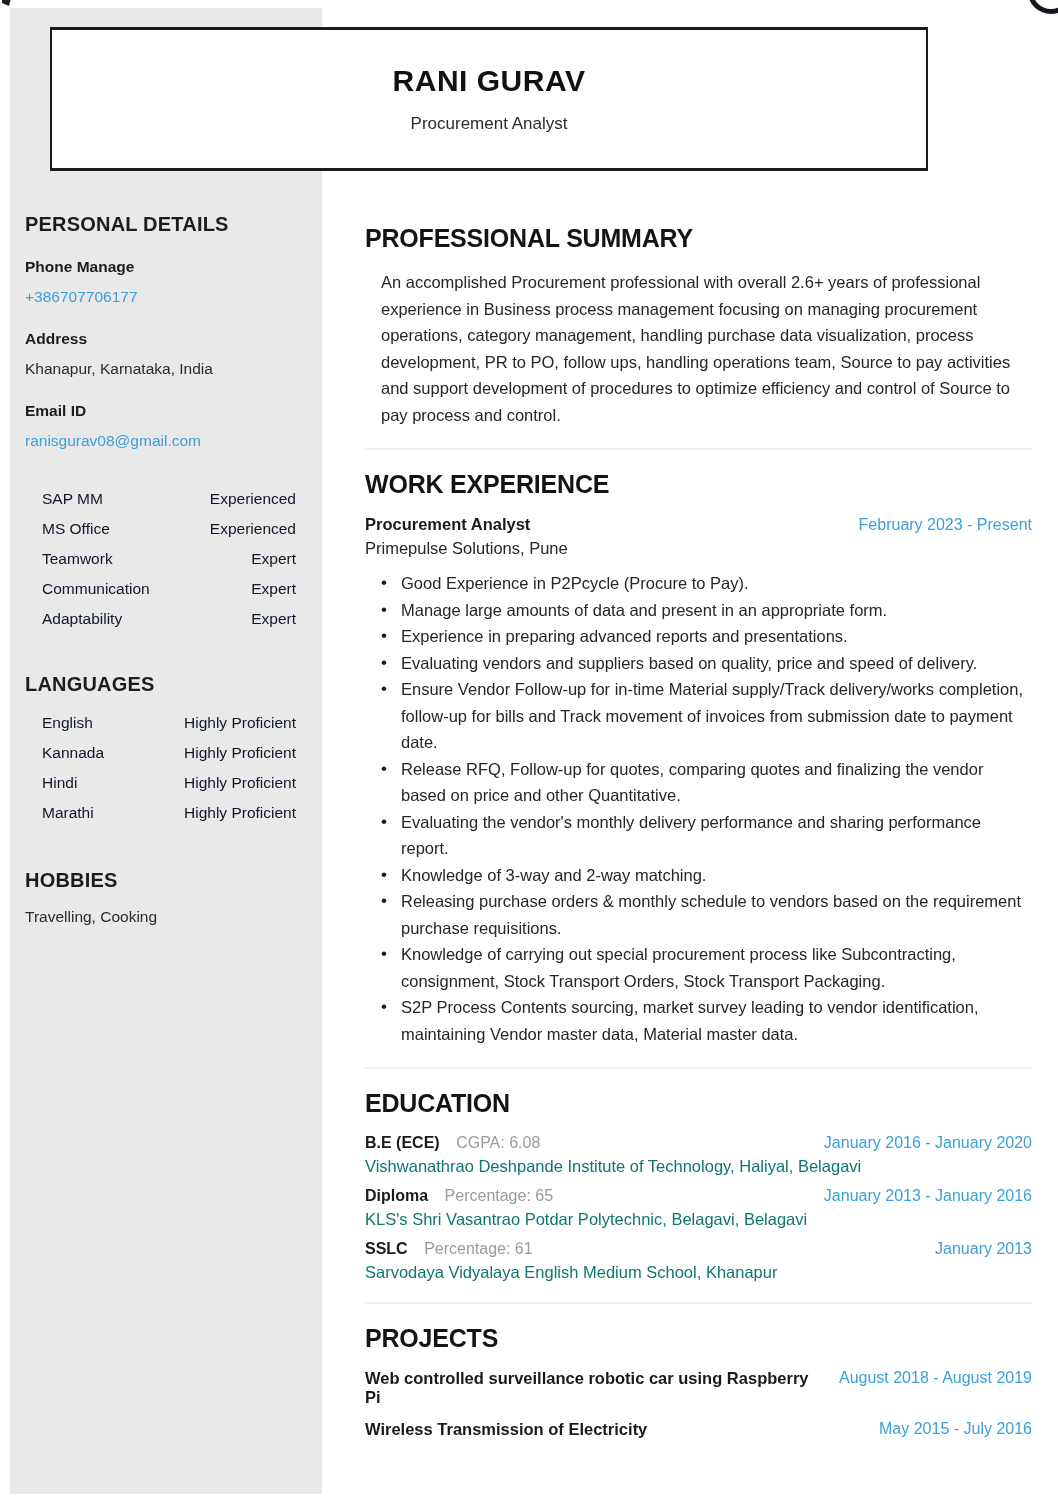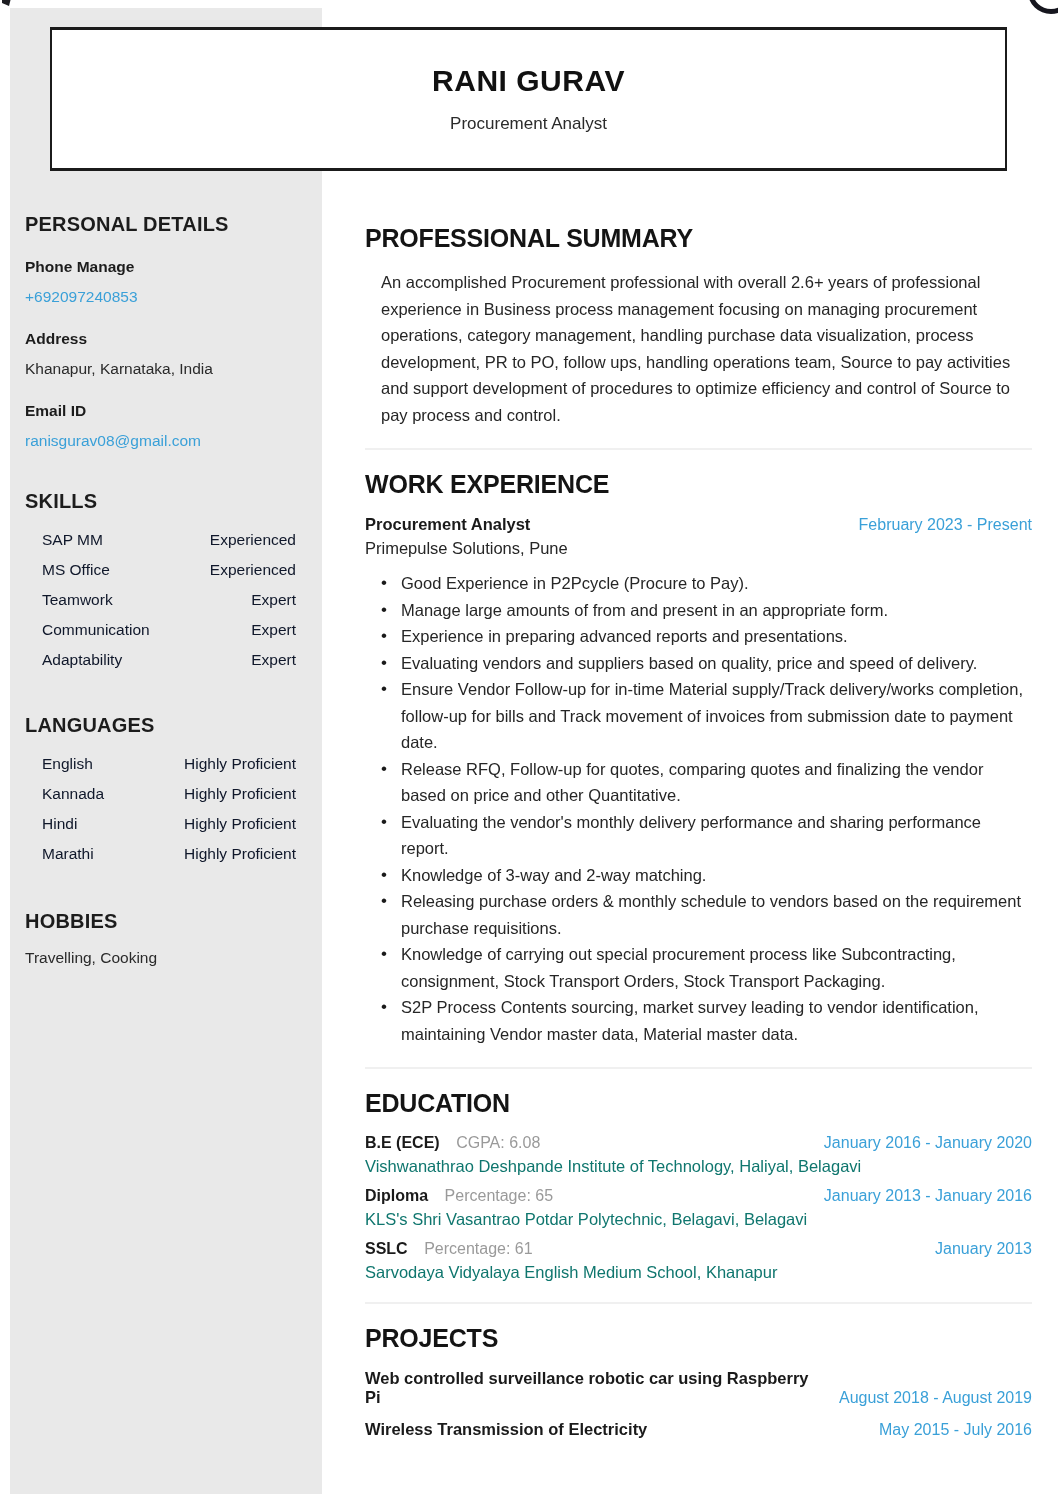--- a/index.html
+++ b/index.html
@@ -48,21 +48,21 @@
     display: flex; justify-content: space-between;
     margin: 0 0 13px 17px;
     font-size: 15.5px; color: #0f172a;
     line-height: 17px;
   }
   .kv-row .kv-val { text-align: right; }
 
   
   .name-box {
     position: absolute; left: 50px; top: 27px;
-    width: 957px; height: 144px;
+    width: 878px; height: 144px;
     background: #ffffff;
     border-top: 3px solid #1b1b1b;
     border-bottom: 3px solid #1b1b1b;
     border-left: 2px solid #1b1b1b;
     border-right: 2px solid #1b1b1b;
     box-sizing: border-box;
     display: flex; flex-direction: column; align-items: center; justify-content: center;
     z-index: 3;
   }
   .name-box .name {
@@ -106,55 +106,54 @@
     content: "•";
     position: absolute; left: -20px; top: 0;
     font-size: 17px; color: #1a1a1a;
   }
   .edu-entry { margin-bottom: 11px; }
   .edu-row { display: flex; justify-content: space-between; align-items: baseline; }
   .edu-degree { font-size: 16px; font-weight: bold; color: #1a1a1a; }
   .edu-score { font-size: 16px; color: #9a9a9a; margin-left: 12px; }
   .edu-institution { font-size: 16.5px; color: #0f766e; margin-top: 5px; }
   .project-row {
-    display: flex; justify-content: space-between; align-items: flex-end;
+    display: flex; justify-content: space-between; align-items: flex-start;
     margin-bottom: 13px;
     gap: 14px;
   }
   .project-title { font-size: 16.5px; font-weight: bold; color: #1a1a1a; }
 </style>
 </head>
 <body>
 
 <div class="page">
 
   <div class="corner-speck"></div>
   <div class="corner-arc"></div>
 
   <aside class="sidebar">
 
     <h2 class="side-heading">PERSONAL DETAILS</h2>
 
     <div class="pd-group">
       <div class="pd-label">Phone Manage</div>
-      <a class="link-blue" href="#">+692097240853</a>
+      <a class="link-blue" href="#">+386707706177</a>
     </div>
 
     <div class="pd-group">
       <div class="pd-label">Address</div>
       <div class="pd-value">Khanapur, Karnataka, India</div>
     </div>
 
     <div class="pd-group">
       <div class="pd-label">Email ID</div>
       <a class="link-blue" href="#">ranisgurav08@gmail.com</a>
     </div>
 
     <div class="side-section">
-      <h2 class="side-heading" style="margin-bottom:18px;">SKILLS</h2>
       <div class="kv-row">
         <span>SAP MM</span>
         <span class="kv-val">Experienced</span>
       </div>
       <div class="kv-row">
         <span>MS Office</span>
         <span class="kv-val">Experienced</span>
       </div>
       <div class="kv-row">
         <span>Teamwork</span>
@@ -213,21 +212,21 @@
 
     <section>
       <h1 class="main-heading">WORK EXPERIENCE</h1>
       <div class="job-header">
         <span class="job-title-text">Procurement Analyst</span>
         <span class="date-blue">February 2023 - Present</span>
       </div>
       <div class="company">Primepulse Solutions, Pune</div>
       <ul class="bullets">
         <li>Good Experience in P2Pcycle (Procure to Pay).</li>
-        <li>Manage large amounts of from and present in an appropriate form.</li>
+        <li>Manage large amounts of data and present in an appropriate form.</li>
         <li>Experience in preparing advanced reports and presentations.</li>
         <li>Evaluating vendors and suppliers based on quality, price and speed of delivery.</li>
         <li>Ensure Vendor Follow-up for in-time Material supply/Track delivery/works completion, follow-up for bills and Track movement of invoices from submission date to payment date.</li>
         <li>Release RFQ, Follow-up for quotes, comparing quotes and finalizing the vendor based on price and other Quantitative.</li>
         <li>Evaluating the vendor's monthly delivery performance and sharing performance report.</li>
         <li>Knowledge of 3-way and 2-way matching.</li>
         <li>Releasing purchase orders &amp; monthly schedule to vendors based on the requirement purchase requisitions.</li>
         <li>Knowledge of carrying out special procurement process like Subcontracting, consignment, Stock Transport Orders, Stock Transport Packaging.</li>
         <li>S2P Process Contents sourcing, market survey leading to vendor identification, maintaining Vendor master data, Material master data.</li>
       </ul>

